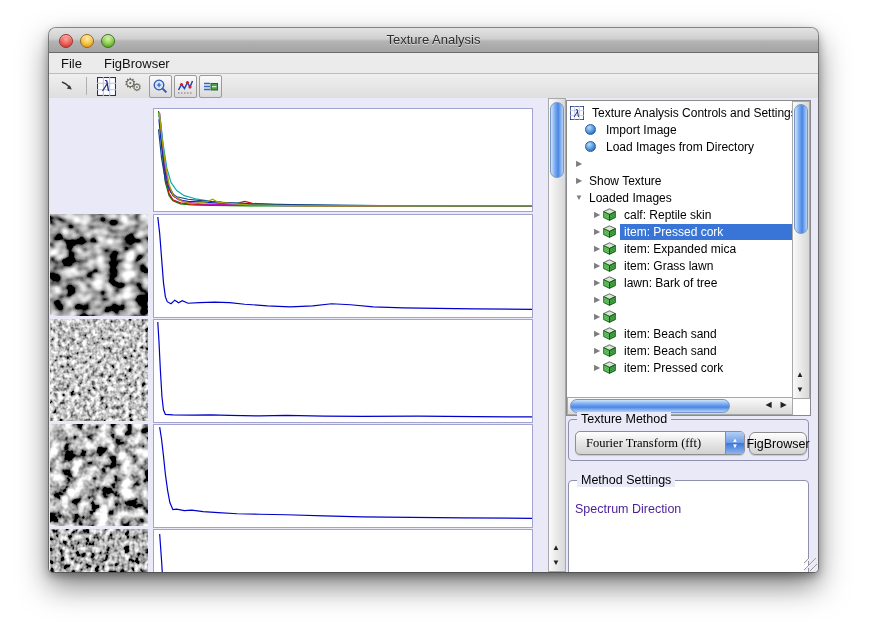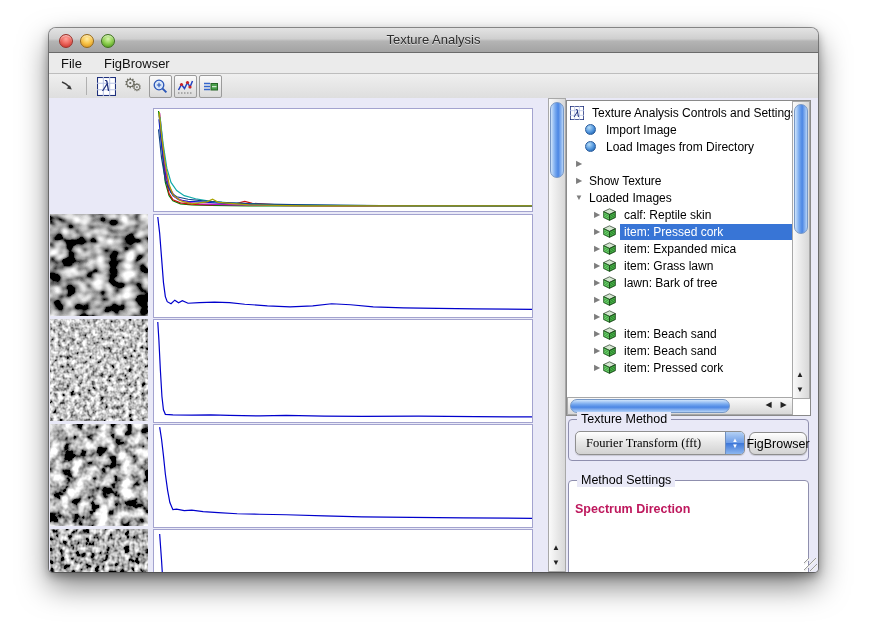--- a/index.html
+++ b/index.html
@@ -74,21 +74,21 @@
   .aqua-select{position:relative;display:flex;align-items:center;border:1px solid #8f8f8f;border-radius:5px;
     background:linear-gradient(180deg,#ffffff,#e8e8e8 45%,#d2d2d2);box-shadow:0 1px 1px rgba(0,0,0,.15);
     font-size:12.5px;color:#000;}
   .aqua-select .val{flex:1;padding-left:10px;white-space:nowrap;overflow:hidden;font-family:Liberation Serif, serif;}
   .stepper{width:18px;align-self:stretch;border-left:1px solid #6f8fc0;border-radius:0 4px 4px 0;
     background:linear-gradient(180deg,#b4d0f4,#6f9ee8 48%,#3f78d9 52%,#8cb6ef);
     display:flex;flex-direction:column;align-items:center;justify-content:center;color:#fff;font-size:6px;line-height:6px;}
   .aqua-btn{display:flex;align-items:center;justify-content:center;border:1px solid #8c8c8c;border-radius:6px;
     background:linear-gradient(180deg,#ffffff,#e9e9e9 45%,#d3d3d3);font-size:12.5px;color:#000;
     box-shadow:0 1px 1px rgba(0,0,0,.15);}
-  .ms-label{position:absolute;font-size:12.5px;color:#be185d;font-weight:bold;}
+  .ms-label{position:absolute;font-size:12.5px;color:#4c1d95;}
   
   .grip{position:absolute;right:1px;bottom:1px;width:13px;height:13px;
     background:repeating-linear-gradient(135deg,transparent 0 3px,#9a9a9a 3px 4px,#efefef 4px 5px);}
 </style>
 </head>
 <body>
 
 <svg width="0" height="0" style="position:absolute" aria-hidden="true">
   <defs>
     <filter id="tex1" x="0" y="0" width="100%" height="100%">

